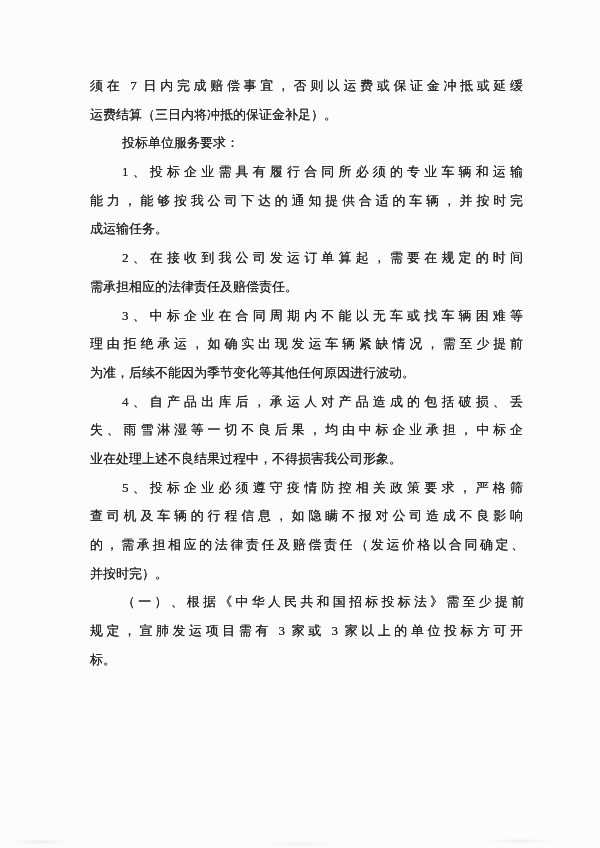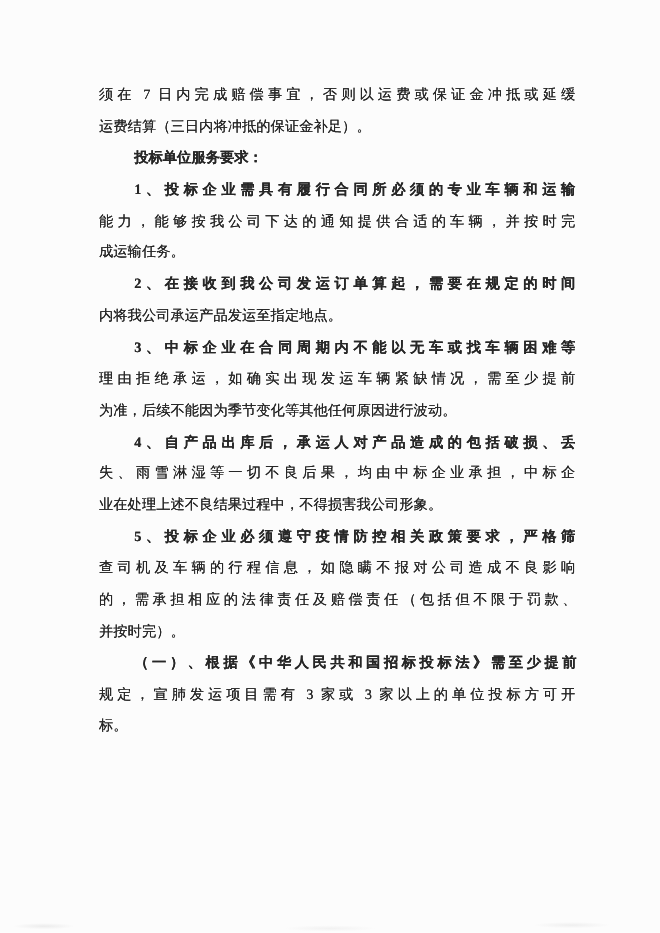--- a/index.html
+++ b/index.html
@@ -51,49 +51,48 @@
     text-shadow: 0 0 0.5px currentColor;
     overflow: visible;
   }
   .line.stretch {
     white-space: normal;
     text-align-last: justify;
     text-justify: inter-character;
   }
   .line.indent {
     padding-left: 32px;
-    font-weight: bold;
   }
   .line.bold {
-    font-weight: bold;
+    font-weight: normal;
   }
   .line.tight {
     letter-spacing: -1.2px;
   }
 </style>
 </head>
 <body>
 
 <div class="page">
   <div class="textblock">
       <div class="line stretch">须在 7 日内完成赔偿事宜，否则以运费或保证金冲抵或延缓</div>
       <div class="line">运费结算（三日内将冲抵的保证金补足）。</div>
       <div class="line indent bold">投标单位服务要求：</div>
       <div class="line stretch indent">1、投标企业需具有履行合同所必须的专业车辆和运输</div>
       <div class="line stretch">能力，能够按我公司下达的通知提供合适的车辆，并按时完</div>
       <div class="line">成运输任务。</div>
       <div class="line stretch indent">2、在接收到我公司发运订单算起，需要在规定的时间</div>
-      <div class="line">内将我公司承运产品发运至指定地点。</div>
+      <div class="line">需承担相应的法律责任及赔偿责任。</div>
       <div class="line stretch indent">3、中标企业在合同周期内不能以无车或找车辆困难等</div>
       <div class="line stretch">理由拒绝承运，如确实出现发运车辆紧缺情况，需至少提前</div>
       <div class="line">为准，后续不能因为季节变化等其他任何原因进行波动。</div>
       <div class="line stretch indent">4、自产品出库后，承运人对产品造成的包括破损、丢</div>
       <div class="line stretch">失、雨雪淋湿等一切不良后果，均由中标企业承担，中标企</div>
       <div class="line">业在处理上述不良结果过程中，不得损害我公司形象。</div>
       <div class="line stretch indent">5、投标企业必须遵守疫情防控相关政策要求，严格筛</div>
       <div class="line stretch">查司机及车辆的行程信息，如隐瞒不报对公司造成不良影响</div>
-      <div class="line stretch tight">的，需承担相应的法律责任及赔偿责任（包括但不限于罚款、</div>
+      <div class="line stretch tight">的，需承担相应的法律责任及赔偿责任（发运价格以合同确定、</div>
       <div class="line">并按时完）。</div>
       <div class="line stretch indent tight">（一）、根据《中华人民共和国招标投标法》需至少提前</div>
       <div class="line stretch">规定，宣肺发运项目需有 3 家或 3 家以上的单位投标方可开</div>
       <div class="line">标。</div>
     </div>
 </div>
 
 </body></html>

